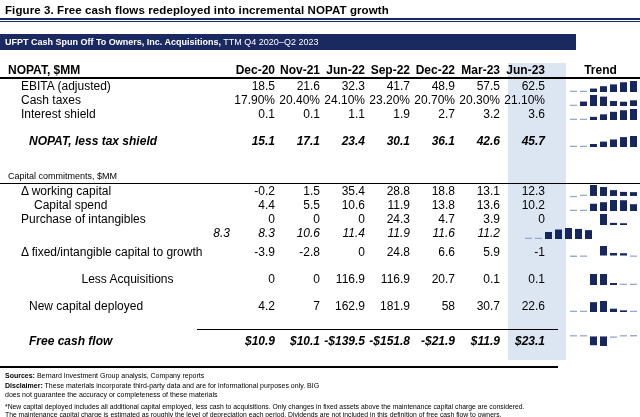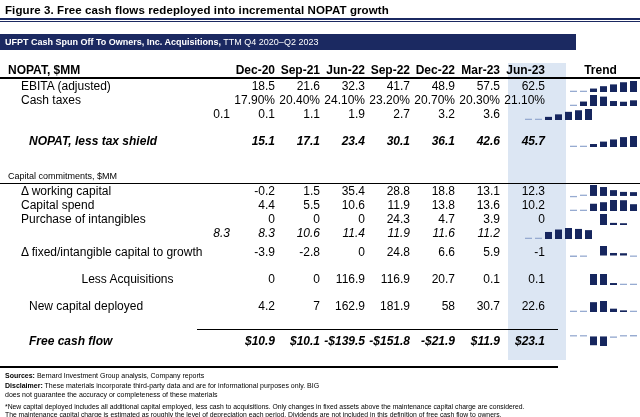--- a/index.html
+++ b/index.html
@@ -55,21 +55,21 @@
   <div class="title-rule"></div>
 
   <div class="banner"><span class="b">UFPT Cash Spun Off To Owners, Inc. Acquisitions,</span><span> TTM Q4 2020–Q2 2023</span></div>
 
   <div class="table" id="table">
     <div class="hl"></div>
 
     <div class="row hdr" id="hdr-row">
       <div class="lbl">NOPAT, $MM</div>
       <div class="num">Dec-20</div>
-        <div class="num">Sep-21</div>
+        <div class="num">Nov-21</div>
         <div class="num">Jun-22</div>
         <div class="num">Sep-22</div>
         <div class="num">Dec-22</div>
         <div class="num">Mar-23</div>
         <div class="num">Jun-23</div>
         <div class="trend hdrTrend" id="hdr-trend">Trend</div>
     </div>
 
     <div id="rows">
         <div class="row">
@@ -104,20 +104,21 @@
               <rect x="1" y="11.70" width="7" height="1.30" fill="#97abd1"></rect>
               <rect x="11" y="8.56" width="7" height="4.44" fill="#16265e"></rect>
               <rect x="21" y="2.00" width="7" height="11.00" fill="#16265e"></rect>
               <rect x="31" y="3.60" width="7" height="9.40" fill="#16265e"></rect>
               <rect x="41" y="8.03" width="7" height="4.97" fill="#16265e"></rect>
               <rect x="51" y="8.74" width="7" height="4.26" fill="#16265e"></rect>
               <rect x="61" y="7.32" width="7" height="5.68" fill="#16265e"></rect>
             </svg></div>
         </div>
         <div class="row">
+          <div class="lbl" style="padding-left: 21px;">Interest shield</div>
           <div class="num">0.1</div>
           <div class="num">0.1</div>
           <div class="num">1.1</div>
           <div class="num">1.9</div>
           <div class="num">2.7</div>
           <div class="num">3.2</div>
           <div class="num">3.6</div>
           <div class="trend"><svg width="70" height="14">
               <rect x="1" y="11.70" width="7" height="1.30" fill="#97abd1"></rect>
               <rect x="11" y="11.70" width="7" height="1.30" fill="#97abd1"></rect>
@@ -163,21 +164,21 @@
               <rect x="1" y="11.94" width="7" height="1.30" fill="#97abd1"></rect>
               <rect x="11" y="10.64" width="7" height="1.30" fill="#97abd1"></rect>
               <rect x="21" y="1.00" width="7" height="10.94" fill="#16265e"></rect>
               <rect x="31" y="3.04" width="7" height="8.90" fill="#16265e"></rect>
               <rect x="41" y="6.13" width="7" height="5.81" fill="#16265e"></rect>
               <rect x="51" y="7.89" width="7" height="4.05" fill="#16265e"></rect>
               <rect x="61" y="8.14" width="7" height="3.80" fill="#16265e"></rect>
             </svg></div>
         </div>
         <div class="row">
-          <div class="lbl" style="padding-left: 21px;">Capital spend</div>
+          <div class="lbl" style="padding-left: 34px;">Capital spend</div>
           <div class="num">4.4</div>
           <div class="num">5.5</div>
           <div class="num">10.6</div>
           <div class="num">11.9</div>
           <div class="num">13.8</div>
           <div class="num">13.6</div>
           <div class="num">10.2</div>
           <div class="trend"><svg width="70" height="14">
               <rect x="1" y="11.70" width="7" height="1.30" fill="#97abd1"></rect>
               <rect x="11" y="11.70" width="7" height="1.30" fill="#97abd1"></rect>

